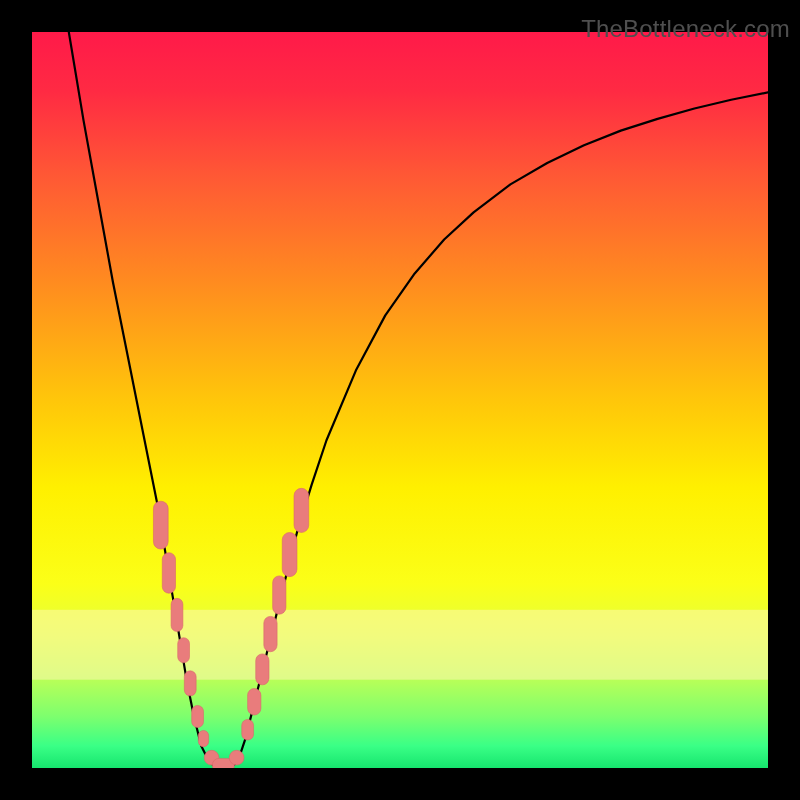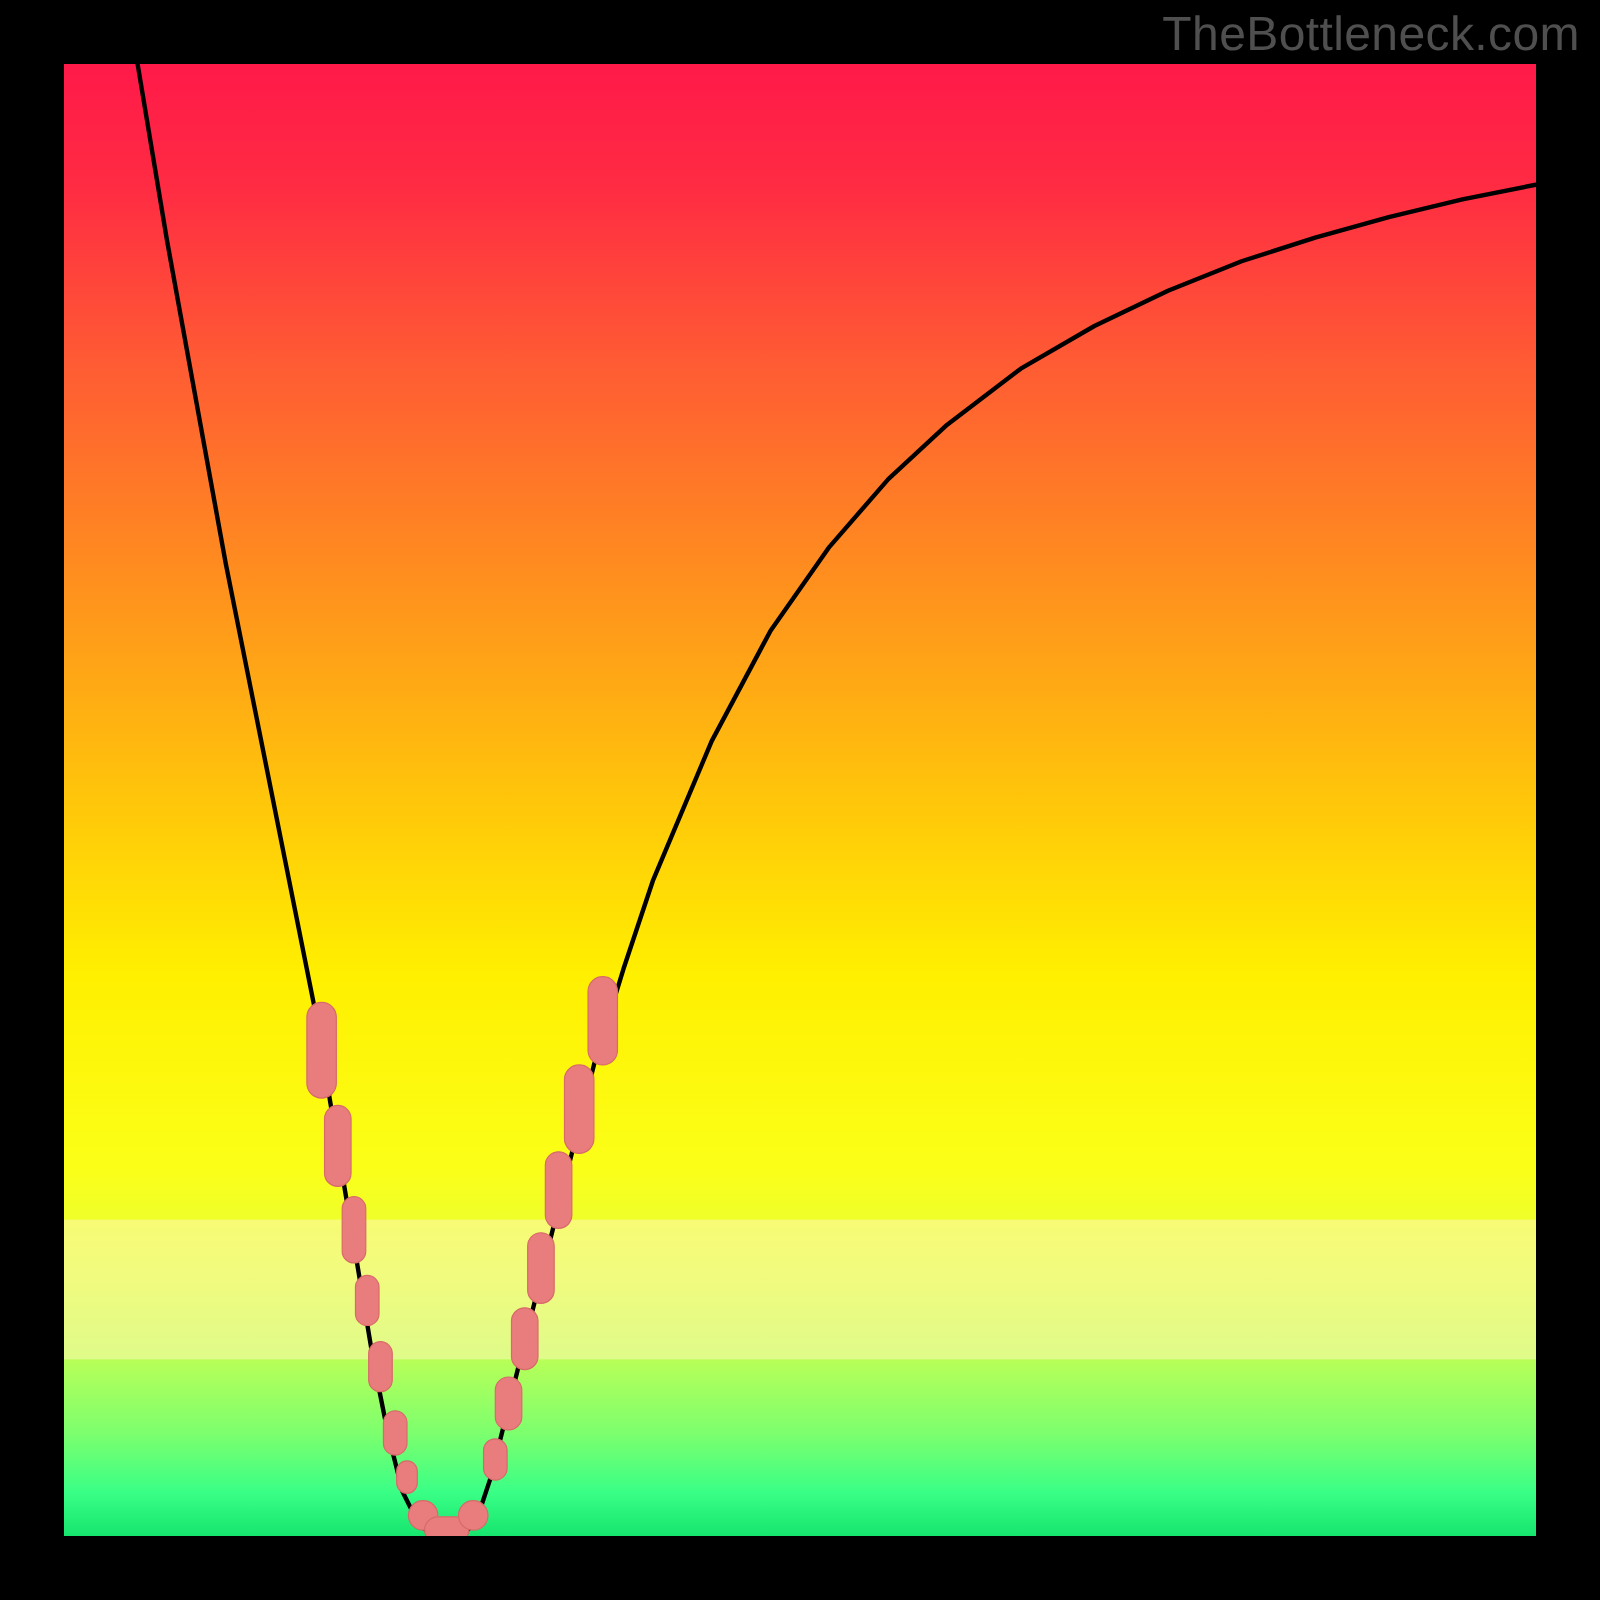--- a/index.html
+++ b/index.html
@@ -21,21 +21,21 @@
   }
   .plot {
     position: absolute;
     top: 32px;
     left: 32px;
     width: 736px;
     height: 736px;
   }
   .watermark {
     position: absolute;
-    top: 4px;
+    top: 15px;
     right: 10px;
     color: #4f4f4f;
     font-size: 24px;
     font-weight: 500;
     letter-spacing: 0.2px;
   }
   svg { display: block; }
 </style>
 </head>
 <body>

